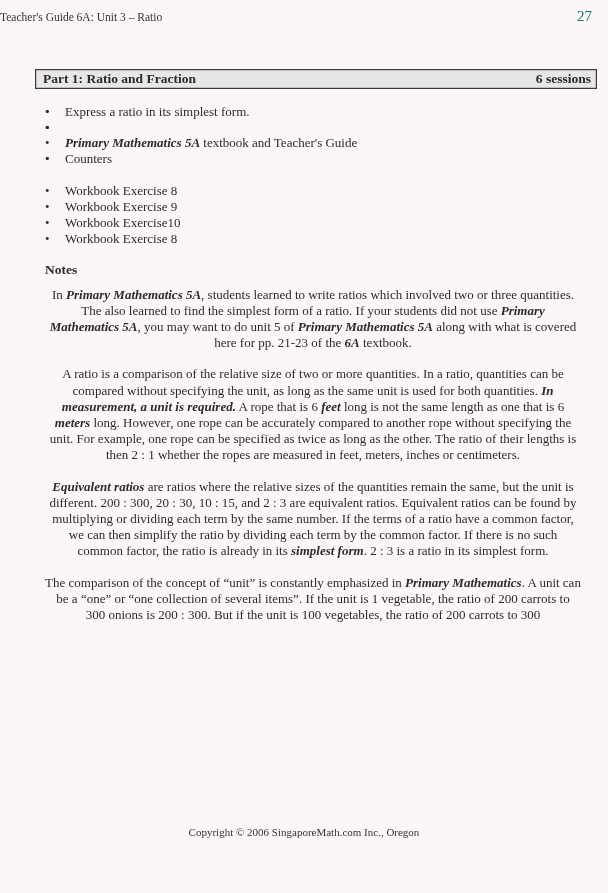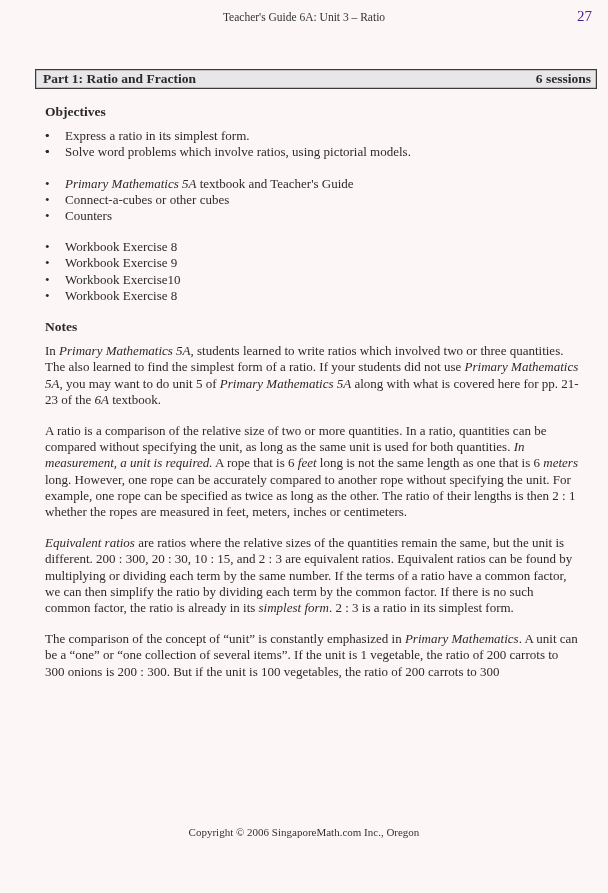--- a/index.html
+++ b/index.html
@@ -6,25 +6,25 @@
     body {
       width: 608px; height: 893px;
       background: #fcf6f7;
       font-family: "Liberation Serif", "DejaVu Serif", serif;
       color: #2b2b2b;
       position: relative;
       overflow: hidden;
     }
     .running-head {
       position: absolute; top: 11px; left: 0; width: 608px;
-      text-align: center; font-size: 11.5px; color: #333;
+      font-size: 11.5px; color: #333;
     }
     .page-number {
       position: absolute; top: 8px; right: 16px;
-      font-size: 15px; color: #4c1d95;
+      font-size: 15px; color: #0f766e;
     }
     .part-box {
       position: absolute; top: 69px; left: 35px; width: 562px; height: 20px;
       border: 1.5px solid #3a3a3a;
       background: #e8e6e8;
       box-sizing: border-box;
       display: flex; justify-content: space-between; align-items: center;
       padding: 0 5px 0 7px;
       font-weight: bold; font-size: 13.5px; color: #2a2a2a;
       box-shadow: 0 0 0 0.5px #999 inset;
@@ -33,54 +33,53 @@
       position: absolute; top: 104px; left: 45px; width: 548px;
       font-size: 13px; line-height: 16.2px;
     }
     h2 {
       font-size: 13.5px; font-weight: bold; margin: 0 0 8px 0; color: #2a2a2a;
     }
     ul { list-style: none; margin: 0; padding: 0; }
     ul li { position: relative; padding-left: 20px; }
     ul li .bullet { position: absolute; left: 0; top: 0; }
     .section { margin-bottom: 15px; }
-    p { margin: 0 12px 15px 0; }
-    em { font-style: italic; }
+    p { margin: 0 12px 15px 0; text-align: center; }
+    em { font-style: italic; font-weight: bold; }
     .footer {
       position: absolute; top: 826px; left: 0; width: 608px;
       text-align: center; font-size: 11px; color: #333;
     }
   </style>
 </head>
 <body>
 
 <div class="running-head">Teacher's Guide 6A: Unit 3 – Ratio</div>
 <div class="page-number">27</div>
 
 <div class="part-box">
   <span>Part 1: Ratio and Fraction</span>
   <span>6 sessions</span>
 </div>
 
 <div class="content">
   <div class="section">
-    <h2>Objectives</h2>
     <ul>
       <li><span class="bullet">•</span></li>
       <li><span class="bullet">•</span><span>Express a ratio in its simplest form.</span></li>
       <li><span class="bullet">•</span></li>
       <li><span class="bullet">•</span></li>
-      <li><span class="bullet">•</span><span>Solve word problems which involve ratios, using pictorial models.</span></li>
+      <li><span class="bullet">•</span></li>
     </ul>
   </div>
 
   <div class="section">
     <ul>
       <li><span class="bullet">•</span><em>Primary Mathematics 5A</em><span> textbook and Teacher's Guide</span></li>
-      <li><span class="bullet">•</span><em></em><span>Connect-a-cubes or other cubes</span></li>
+      <li><span class="bullet">•</span><em></em></li>
       <li><span class="bullet">•</span><em></em><span>Counters</span></li>
     </ul>
   </div>
 
   <div class="section">
     <ul>
       <li><span class="bullet">•</span><span>Workbook Exercise 8</span></li>
       <li><span class="bullet">•</span><span>Workbook Exercise 9</span></li>
       <li><span class="bullet">•</span><span>Workbook Exercise10</span></li>
       <li><span class="bullet">•</span><span>Workbook Exercise 8</span></li>

